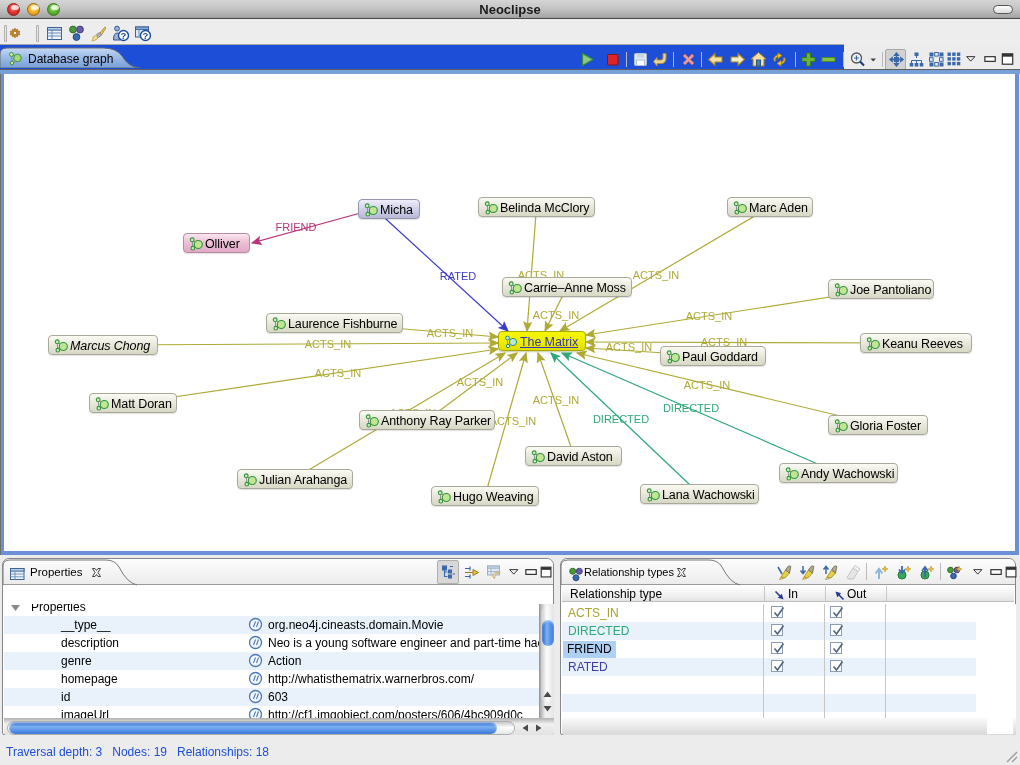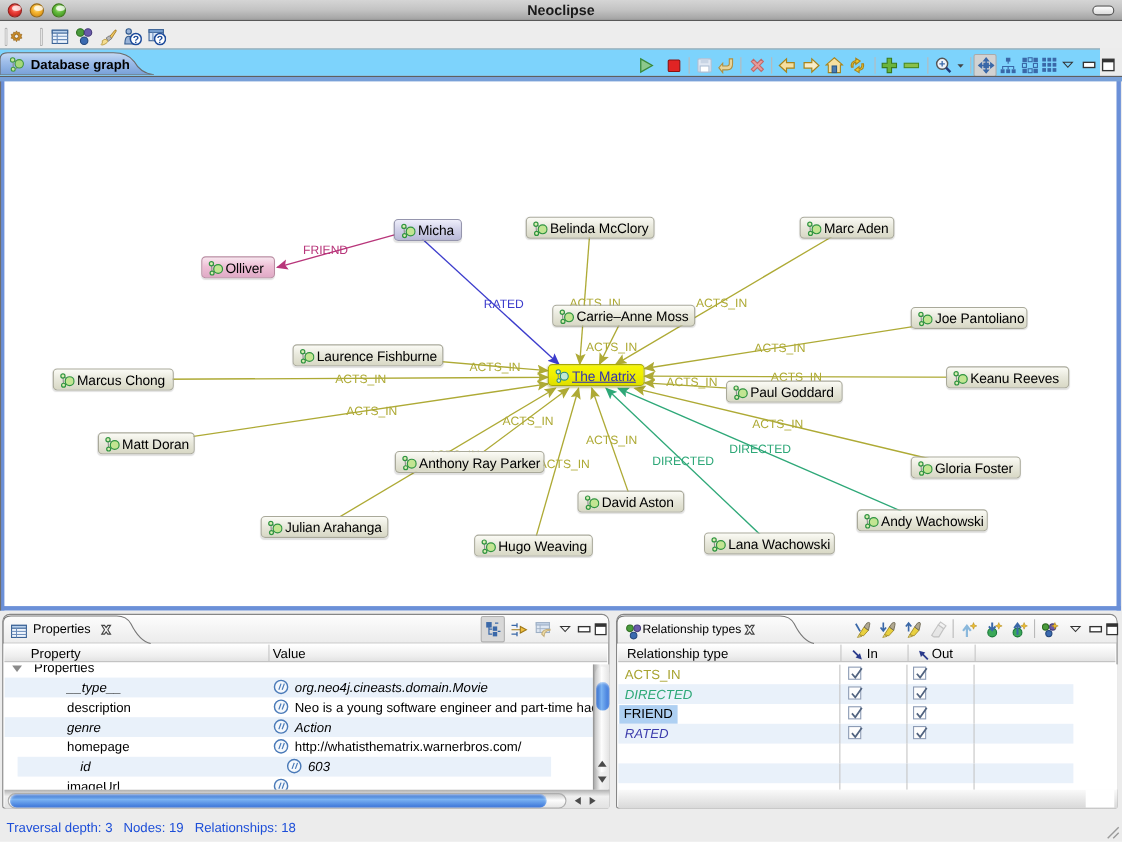--- a/index.html
+++ b/index.html
@@ -17,21 +17,21 @@
 #tl-r { left:7px;  background:radial-gradient(circle at 50% 35%, #ff9890 0%, #e93c36 45%, #b01510 100%); border:1px solid #92201c;}
 #tl-y { left:27px; background:radial-gradient(circle at 50% 35%, #ffe9a0 0%, #f5b32c 45%, #c77f12 100%); border:1px solid #9a6a14;}
 #tl-g { left:47px; background:radial-gradient(circle at 50% 35%, #c8f0a0 0%, #62ba3c 45%, #3a8a1a 100%); border:1px solid #3f7a1c;}
 #pill { position:absolute; right:7px; top:5px; width:20px; height:9px; border-radius:4.5px;
   border:1px solid #565656; background:linear-gradient(#fdfdfd,#dcdcdc); }
 
 #toolbar { position:absolute; left:0; top:20px; width:1020px; height:24px; background:#ededed; }
 #toolbar svg { position:absolute; top:5px; }
 .tsep { position:absolute; top:5px; width:3px; height:17px; border:1px solid #b0b0b0; border-top-color:#8f8f8f; border-radius:2px; background:#e5e5e5;}
 
-#tabbar { position:absolute; left:0; top:44px; width:1000px; height:25px; background:#7dd3fc; border-top:1px solid #a6a6a6;font-weight:bold;}
+#tabbar { position:absolute; left:0; top:44px; width:844px; height:25px; background:#1d4ed8; border-top:1px solid #a6a6a6;}
 #tabshape { position:absolute; left:0; top:2px; }
 #tabtext { position:absolute; left:28px; top:7px; font-size:12px; color:#000; }
 #tabicon { position:absolute; left:8px; top:6px; }
 #blueband { position:absolute; left:0; top:69px; width:1020px; height:5px; background:#78a0d8; border-top:1px solid #5f5f5f; z-index:5; }
 
 #canvas { position:absolute; left:0; top:71px; width:1019px; height:484px;
   box-shadow:0 1px 0 #9a9a9a, 1px 0 0 #9a9a9a;
   border-left:4px solid #6b90d8; border-right:4px solid #6b90d8; border-bottom:4px solid #6b90d8;
   box-shadow:inset 0 0 0 0 #fff; background:#fff; }
 #canvas:before{content:"";position:absolute;left:-4px;top:0;bottom:-4px;width:1px;background:#6e6e6e;}
@@ -52,21 +52,21 @@
 #panelR { left:560px; width:456px; }
 .ptitle { position:absolute; left:0; top:0; right:0; height:26px;
   background:linear-gradient(#fdfdfd,#ececec); border-bottom:1px solid #9a9a9a; border-radius:7px 7px 0 0;}
 .ptab-ico { position:absolute; left:7px; top:8px; }
 .ptab-txt { position:absolute; top:7px; font-size:11.5px; color:#000; }
 .pclose { position:absolute; top:7px; font-size:11px; color:#333; font-weight:bold;}
 .phead { position:absolute; left:1px; right:1px; top:27px; height:16px;
   background:linear-gradient(#ffffff,#eeeeee 70%,#e3e3e3); border-bottom:1px solid #bdbdbd;
   font-size:12px; color:#000; }
 .prow { position:absolute; left:1px; right:1px; height:18px; font-size:12px; color:#000; }
-.alt { background:#e9f1fa;font-style:italic; }
+.alt { background:#e9f1fa; }
 .cdiv { position:absolute; top:0; bottom:0; width:1px; background:#c6c6c6; }
 
 #status { position:absolute; left:6px; top:745px; font-size:12px; color:#1d4ed8; }
 #grip { position:absolute; right:2px; bottom:2px; width:14px; height:14px; }
 .ck { position:absolute; width:12px; height:12px; border:1px solid #8d9cb5; background:#fdfdfd; }
 .ck svg { position:absolute; left:0px; top:-1px;}
 </style>
 </head>
 <body>
 <div id="win">
@@ -350,21 +350,21 @@
           <circle cx="3.8" cy="11.2" r="1.8" fill="#d8eeb2" stroke="#2f9440" stroke-width="1.1"></circle>
         </svg>Joe Pantoliano</div>
 <div class="node" style="left:262px;top:242px;width:137px;"><svg class="nicon" width="14" height="14" viewBox="0 0 14 14">
           <g stroke="#909090" stroke-width="1" fill="none">
             <path d="M3.6 3.2 L8 6 M3.3 4.4 L3.7 9.6 M5.2 10.6 L6.8 9.9"></path>
           </g>
           <circle cx="9.3" cy="7.5" r="4" fill="#c2e592" stroke="#2f9440" stroke-width="1.1"></circle>
           <circle cx="3.2" cy="2.8" r="1.9" fill="#d8eeb2" stroke="#2f9440" stroke-width="1.1"></circle>
           <circle cx="3.8" cy="11.2" r="1.8" fill="#d8eeb2" stroke="#2f9440" stroke-width="1.1"></circle>
         </svg>Laurence Fishburne</div>
-<div class="node" style="left:44px;top:264px;width:110px;"><svg class="nicon" width="14" height="14" viewBox="0 0 14 14">
+<div class="node" style="left:44px;top:264px;width:110px;font-style:italic;"><svg class="nicon" width="14" height="14" viewBox="0 0 14 14">
           <g stroke="#909090" stroke-width="1" fill="none">
             <path d="M3.6 3.2 L8 6 M3.3 4.4 L3.7 9.6 M5.2 10.6 L6.8 9.9"></path>
           </g>
           <circle cx="9.3" cy="7.5" r="4" fill="#c2e592" stroke="#2f9440" stroke-width="1.1"></circle>
           <circle cx="3.2" cy="2.8" r="1.9" fill="#d8eeb2" stroke="#2f9440" stroke-width="1.1"></circle>
           <circle cx="3.8" cy="11.2" r="1.8" fill="#d8eeb2" stroke="#2f9440" stroke-width="1.1"></circle>
         </svg>Marcus Chong</div>
 <div class="node matrix" style="left:494px;top:260px;width:88px;"><svg class="nicon" width="14" height="14" viewBox="0 0 14 14">
           <g stroke="#909090" stroke-width="1" fill="none">
             <path d="M3.6 3.2 L8 6 M3.3 4.4 L3.7 9.6 M5.2 10.6 L6.8 9.9"></path>
@@ -496,25 +496,20 @@
 <svg style="position:absolute;left:505px;top:5px" width="14" height="17" viewBox="0 0 17 17">
         <path d="M2 5 L12 5 L7 10.5 Z" fill="none" stroke="#333" stroke-width="1.2"></path>
       </svg>
 <svg style="position:absolute;left:521px;top:5px" width="16" height="17" viewBox="0 0 17 17">
         <rect x="2" y="5.5" width="11" height="5" fill="#fff" stroke="#333" stroke-width="1.3"></rect>
       </svg>
 <svg style="position:absolute;left:536px;top:5px" width="15" height="17" viewBox="0 0 17 17">
         <rect x="2.5" y="2.5" width="11" height="11" fill="#fff" stroke="#333" stroke-width="1.3"></rect>
         <rect x="2.5" y="2.5" width="11" height="3" fill="#333"></rect>
       </svg>
-<div class="phead">
-        <span style="position:absolute;left:24px;top:1px">Property</span>
-        <span style="position:absolute;left:244px;top:1px">Value</span>
-        <div class="cdiv" style="left:240px"></div>
-      </div>
 <div style="position:absolute;left:1px;top:45px;width:535px;height:114px;overflow:hidden;background:#fff">
 <div class="prow" style="left:0;top:-6px;width:535px">
           <svg style="position:absolute;left:7px;top:6px" width="10" height="8">
             <path d="M0 1 L9 1 L4.5 7 Z" fill="#8a8a8a"></path>
           </svg>
           <span style="position:absolute;left:27px;top:2px">Properties</span>
         </div>
 <div class="prow alt" style="left:0;top:12px;width:535px">
           <span style="position:absolute;left:57px;top:2px">__type__</span>
           <div style="position:absolute;left:239px;top:0;width:300px;height:18px">
@@ -548,37 +543,38 @@
 <div class="prow alt" style="left:0;top:48px;width:535px">
           <span style="position:absolute;left:57px;top:2px">genre</span>
           <div style="position:absolute;left:239px;top:0;width:300px;height:18px">
             <svg style="position:absolute;left:5px;top:1px" width="15" height="15" viewBox="0 0 15 15">
               <circle cx="7.5" cy="7.5" r="6" fill="#f4f8fc" stroke="#4a7ab8" stroke-width="1.3"></circle>
               <path d="M5.5 10 L7.5 4.5 M8.5 10 L10.5 4.5" stroke="#4a7ab8" stroke-width="1.1"></path>
             </svg>
             <span style="position:absolute;left:25px;top:2px;white-space:nowrap">Action</span>
           </div>
         </div>
-<div class="prow alt" style="left:12px;top:84px;width:485px">
+<div class="prow alt" style="left:0;top:84px;width:535px">
           <span style="position:absolute;left:57px;top:2px">id</span>
           <div style="position:absolute;left:239px;top:0;width:300px;height:18px">
             <svg style="position:absolute;left:5px;top:1px" width="15" height="15" viewBox="0 0 15 15">
               <circle cx="7.5" cy="7.5" r="6" fill="#f4f8fc" stroke="#4a7ab8" stroke-width="1.3"></circle>
               <path d="M5.5 10 L7.5 4.5 M8.5 10 L10.5 4.5" stroke="#4a7ab8" stroke-width="1.1"></path>
             </svg>
             <span style="position:absolute;left:25px;top:2px;white-space:nowrap">603</span>
           </div>
         </div>
 <div class="prow" style="left:0;top:102px;width:641px">
           <span style="position:absolute;left:57px;top:2px">imageUrl</span>
           <div style="position:absolute;left:239px;top:0;width:300px;height:18px">
             <svg style="position:absolute;left:5px;top:1px" width="15" height="15" viewBox="0 0 15 15">
               <circle cx="7.5" cy="7.5" r="6" fill="#f4f8fc" stroke="#4a7ab8" stroke-width="1.3"></circle>
               <path d="M5.5 10 L7.5 4.5 M8.5 10 L10.5 4.5" stroke="#4a7ab8" stroke-width="1.1"></path>
             </svg>
+            <span style="position:absolute;left:25px;top:2px;white-space:nowrap">http://cf1.imgobject.com/posters/606/4bc909d0c</span>
           </div>
         </div>
 </div>
 <div style="position:absolute;left:536px;top:45px;width:15px;height:114px;background:linear-gradient(90deg,#ababab,#f2f2f2 40%,#e6e6e6);border-left:1px solid #999">
 <div style="position:absolute;left:1px;top:2px;width:13px;height:96px;border-radius:7px;background:linear-gradient(90deg,#c8c8c8,#fdfdfd 45%,#e2e2e2)"></div>
 <div style="position:absolute;left:1.5px;top:16px;width:12px;height:26px;border-radius:6px;background:linear-gradient(90deg,#2a64c8,#7ab2f2 40%,#3a74d8);box-shadow:inset 0 1px 2px rgba(255,255,255,.6)"></div>
 <svg style="position:absolute;left:2px;top:86px" width="11" height="9">
           <path d="M1.5 7 L5.5 1.5 L9.5 7 Z" fill="#4a4a4a"></path>
         </svg>
 <svg style="position:absolute;left:2px;top:100px" width="11" height="9">

